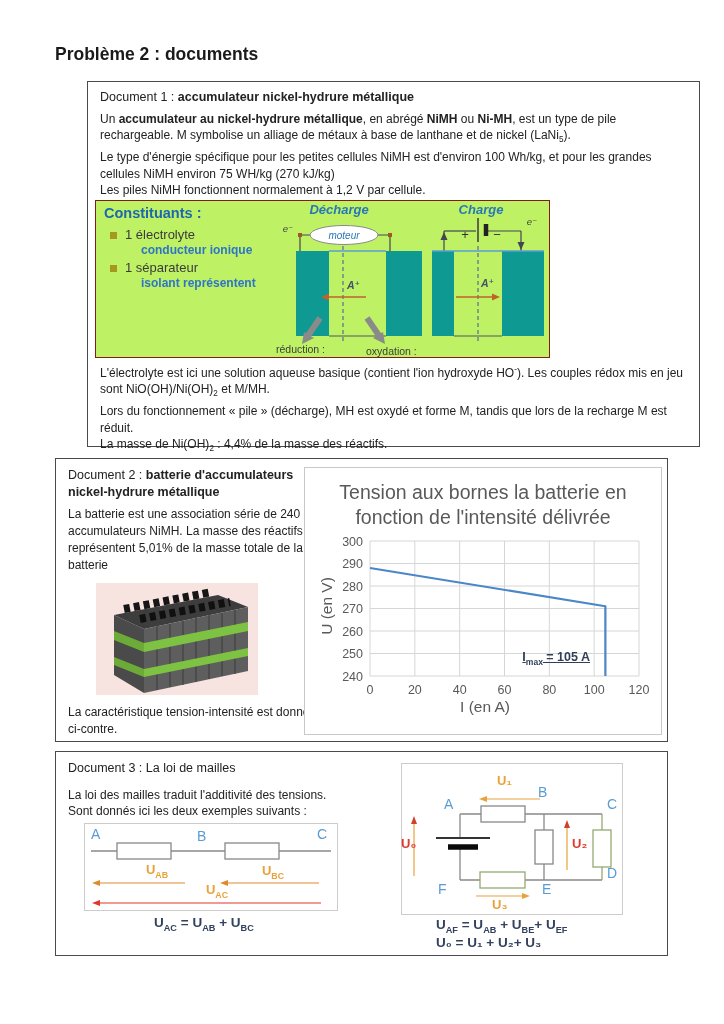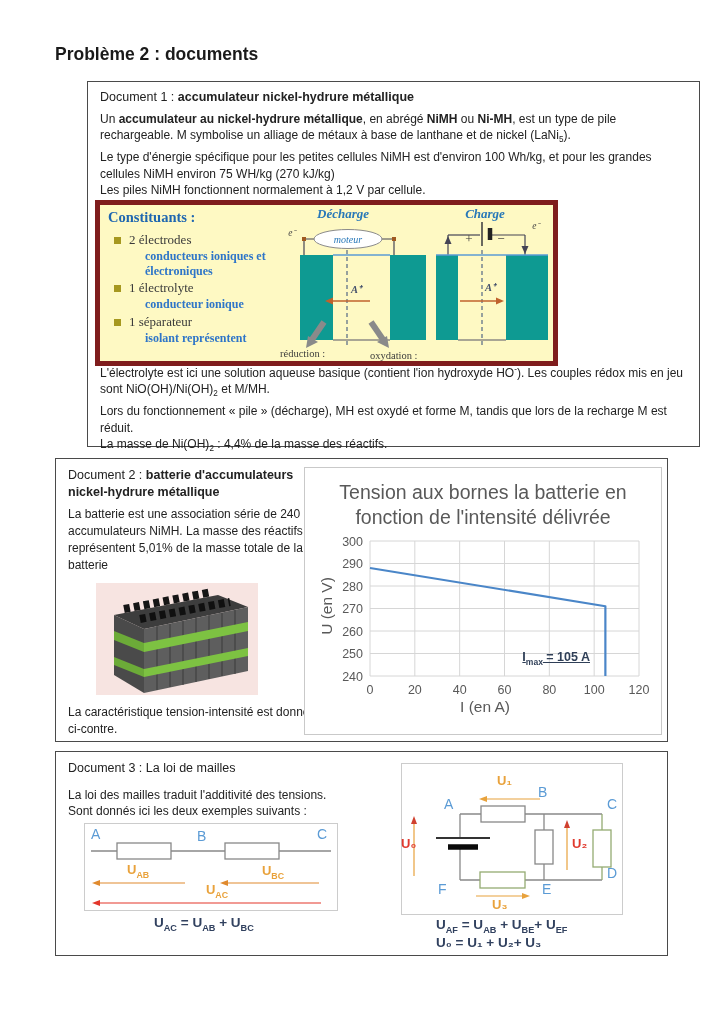--- a/index.html
+++ b/index.html
@@ -7,21 +7,21 @@
         font-family:"Liberation Sans","DejaVu Sans",sans-serif;color:#2b2b2b;overflow:hidden;padding-left:12px;}
   .abs{position:absolute;}
   .pre{white-space:pre-wrap;}
   .b{font-weight:bold;}
   sub,sup{font-size:.68em;}
   .page-title{left:55px;top:44px;font-size:17.5px;font-weight:bold;color:#1a1a1a;}
   .doc-box{background:#fff;border:1px solid #4a4a4a;}
   .doc-header{font-size:12.5px;color:#222;}
   .body-txt{font-size:12px;line-height:16.4px;color:#222;}
   
-  .diagram-box{border:5px solid #7f1d1d;background:#fef9c3;font-family:Liberation Serif, serif;}
+  .diagram-box{border:1px solid #7f1d1d;background:#bef264;}
   .const-title{font-size:14.5px;font-weight:bold;color:#1e66b0;}
   .c-item{display:flex;margin-bottom:2px;}
   .bullet{width:7px;height:7px;background:#a6981f;margin:5px 8px 0 6px;flex:none;}
   .c-label{font-size:13px;color:#3a3a3a;margin-bottom:1px;}
   .c-sub{font-size:12px;font-weight:bold;color:#2e75c8;margin-left:16px;width:132px;line-height:14.5px;}
   svg text.diag-title{font-size:13px;font-weight:bold;font-style:italic;fill:#2878b8;}
   svg text.motor{font-size:10px;font-style:italic;fill:#2878b8;}
   svg text.elec{font-size:9.5px;font-style:italic;fill:#444;}
   svg text.ion{font-size:10.5px;font-style:italic;font-weight:bold;fill:#44506b;}
   svg text.redox{font-size:10.5px;fill:#3c3c3c;}
@@ -52,27 +52,20 @@
     <div class="abs doc-header" style="left:12px;top:8px;width:590px;"><span>Document 1 : </span><span class="b">accumulateur nickel-hydrure métallique</span></div>
     <div class="abs body-txt pre" style="left:12px;top:29px;width:596px;"><span>Un </span><span class="b">accumulateur au nickel-hydrure métallique</span><span>, en abrégé </span><span class="b">NiMH</span><span> ou </span><span class="b">Ni-MH</span><span>, est un type de pile
 rechargeable. M symbolise un alliage de métaux à base de lanthane et de nickel (LaNi</span><sub>5</sub><span>).
 Le type d'énergie spécifique pour les petites cellules NiMH est d'environ 100 Wh/kg, et pour les grandes
 cellules NiMH environ 75 WH/kg (270 kJ/kg)
 Les piles NiMH fonctionnent normalement à 1,2 V par cellule.</span></div>
 
     <div class="abs diagram-box" style="left:7px;top:118px;width:453px;height:156px;">
       <div class="abs" style="left:8px;top:4px;width:166px;">
         <div class="const-title" style="margin-bottom:6px;">Constituants :</div>
-        <div class="c-item">
-          <span class="bullet"></span>
-          <div>
-            <div class="c-label">2 électrodes</div>
-            <div class="c-sub">conducteurs ioniques et électroniques</div>
-          </div>
-        </div>
         <div class="c-item">
           <span class="bullet"></span>
           <div>
             <div class="c-label">1 électrolyte</div>
             <div class="c-sub">conducteur ionique</div>
           </div>
         </div>
         <div class="c-item">
           <span class="bullet"></span>
           <div>
@@ -221,21 +214,21 @@
         <line x1="6" y1="27" x2="246" y2="27" stroke="#888" stroke-width="1.4"></line>
         <rect x="32" y="19" width="54" height="16" fill="#fff" stroke="#888" stroke-width="1.3"></rect>
         <rect x="140" y="19" width="54" height="16" fill="#fff" stroke="#888" stroke-width="1.3"></rect>
         <line x1="12" y1="59" x2="100" y2="59" stroke="#e08a2e" stroke-width="1.2"></line>
         <polygon points="7,59 15,56 15,62" fill="#e08a2e"></polygon>
         <line x1="140" y1="59" x2="234" y2="59" stroke="#e08a2e" stroke-width="1.2"></line>
         <polygon points="135,59 143,56 143,62" fill="#e08a2e"></polygon>
         <line x1="12" y1="79" x2="236" y2="79" stroke="#e3362a" stroke-width="1.2"></line>
         <polygon points="7,79 15,76 15,82" fill="#e3362a"></polygon>
       </svg>
-      <div class="abs u-label u-orange" style="left:42px;top:38px;width:60px;text-align:left;"><span>U</span><sub>AB</sub></div>
+      <div class="abs u-label u-orange" style="left:42px;top:38px;width:60px;text-align:center;"><span>U</span><sub>AB</sub></div>
       <div class="abs u-label u-orange" style="left:158px;top:39px;width:60px;text-align:center;"><span>U</span><sub>BC</sub></div>
       <div class="abs u-label u-orange" style="left:102px;top:58px;width:60px;text-align:center;"><span>U</span><sub>AC</sub></div>
     </div>
     <div class="abs equation" style="left:98px;top:163px;"><span>U</span><sub>AC</sub><span> = U</span><sub>AB</sub><span> + U</span><sub>BC</sub></div>
 
     <div class="abs circ-box" style="left:345px;top:11px;width:220px;height:150px;">
       <svg width="220" height="150" viewBox="0 0 220 150">
         <line x1="58" y1="50" x2="200" y2="50" stroke="#888" stroke-width="1.3"></line>
         <line x1="58" y1="116" x2="200" y2="116" stroke="#888" stroke-width="1.3"></line>
         <line x1="58" y1="50" x2="58" y2="74" stroke="#888" stroke-width="1.3"></line>

